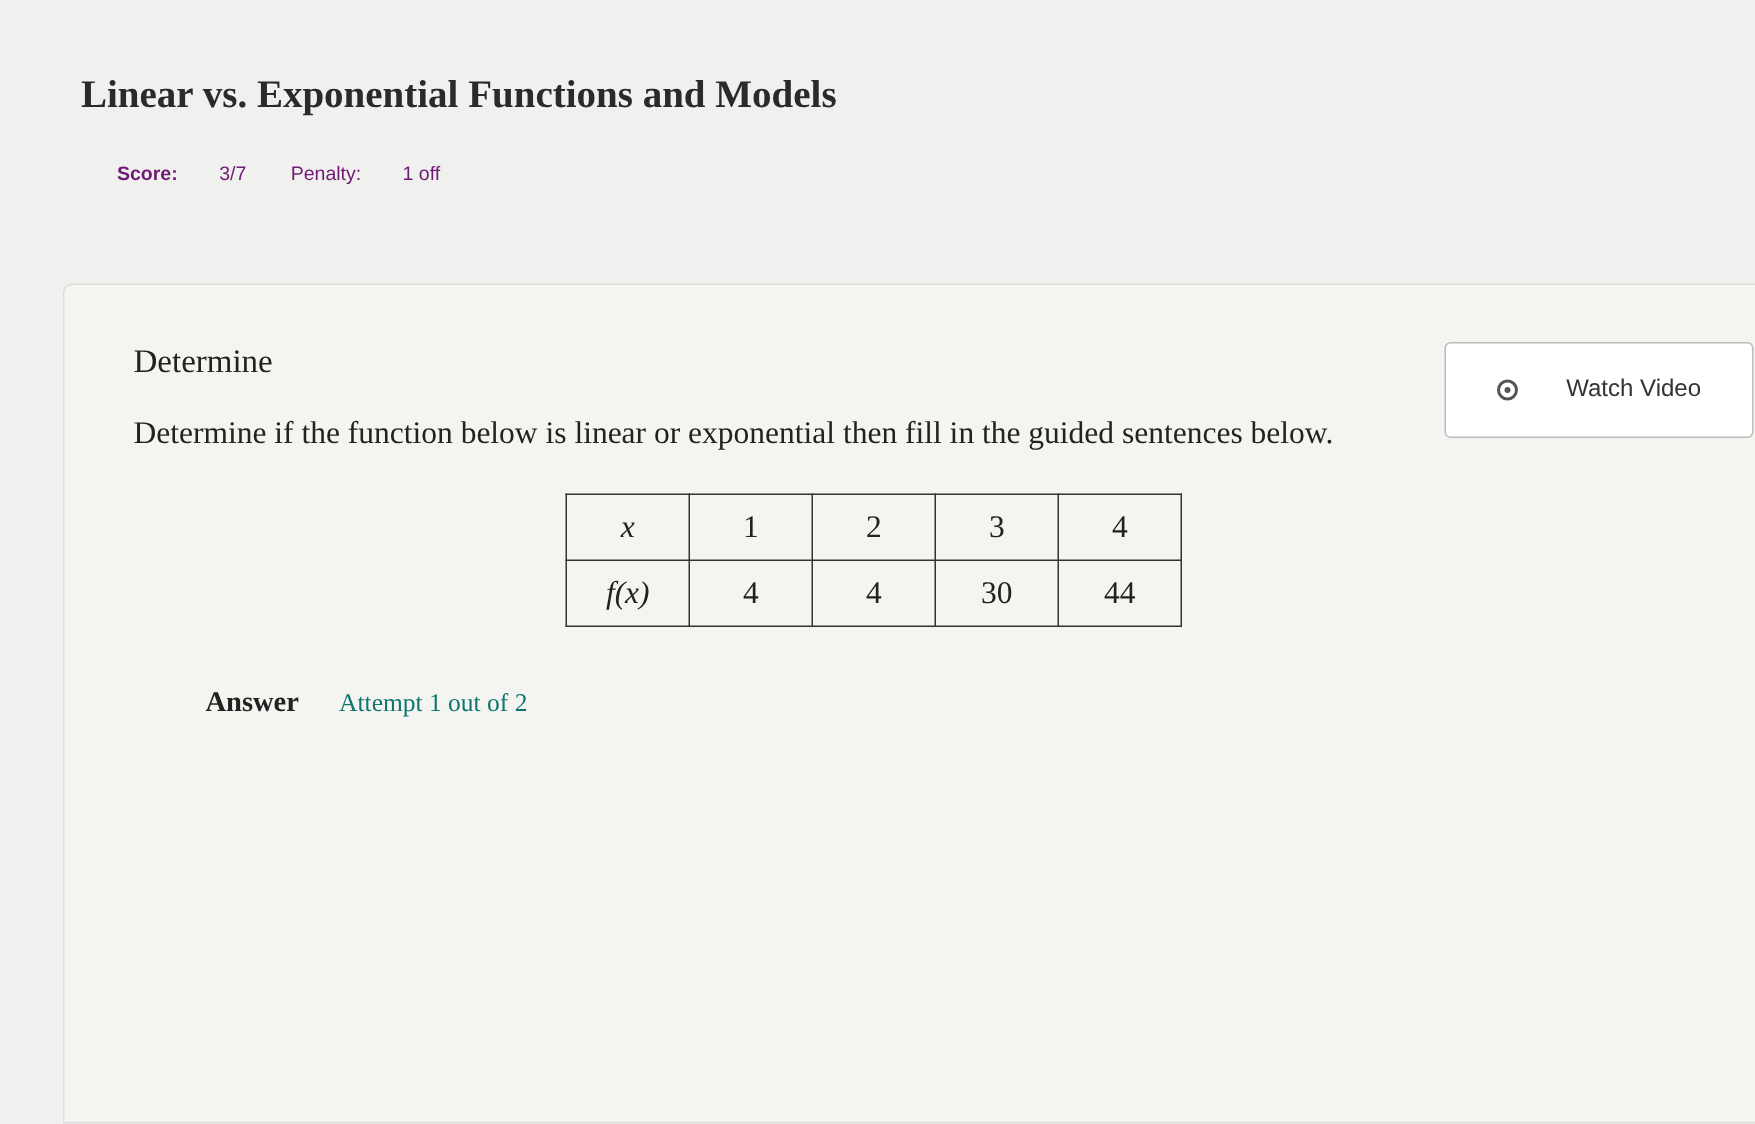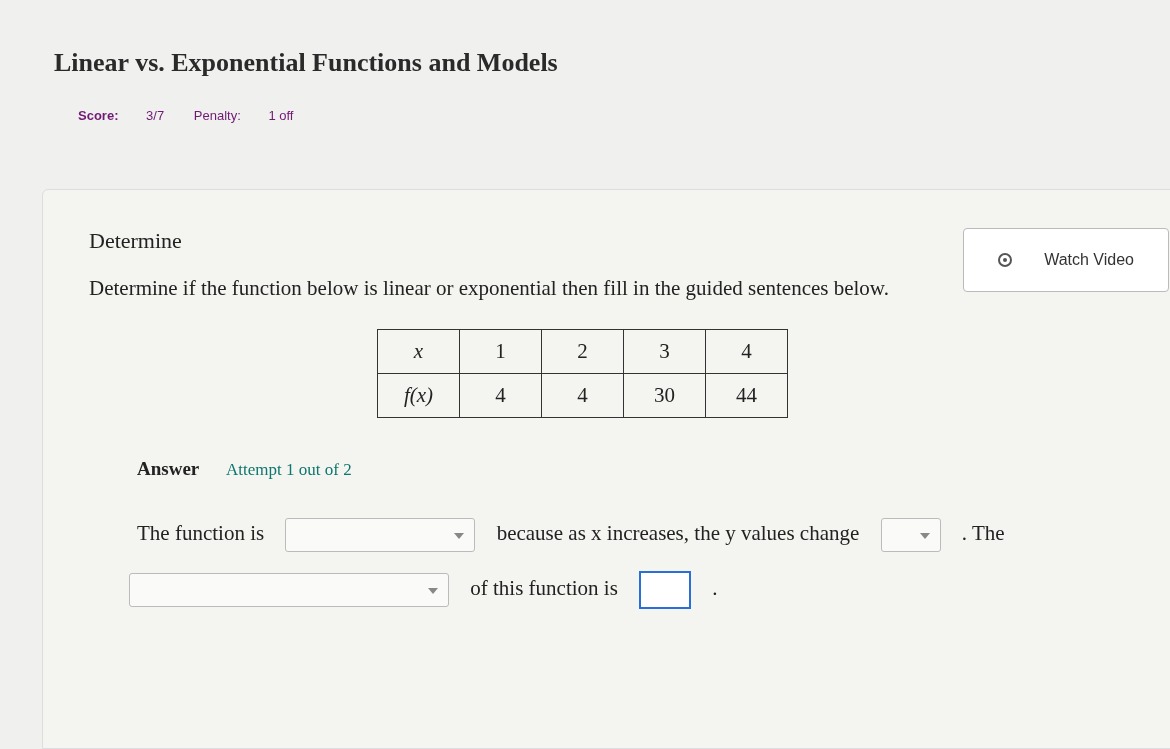--- a/index.html
+++ b/index.html
@@ -219,26 +219,14 @@
       <td>44</td>
     </tr>
   </tbody>
     </table>
 
   <div class="answer-row">
     <b>Answer</b>
     <span class="attempt">Attempt 1 out of 2</span>
   </div>
 
-  <div class="sentence-block">
-    <span>The function is</span>
-    <span class="inline-select"></span>
-    <span>because as x increases, the y values change</span>
-    <span class="inline-select small"></span>
-    <span>. The</span>
-    <br>
-    <span class="inline-select" style="min-width:320px;"></span>
-    <span>of this function is</span>
-    <span class="answer-box"></span>
-    <span>.</span>
-  </div>
 
 </div>
 
 </body></html>

